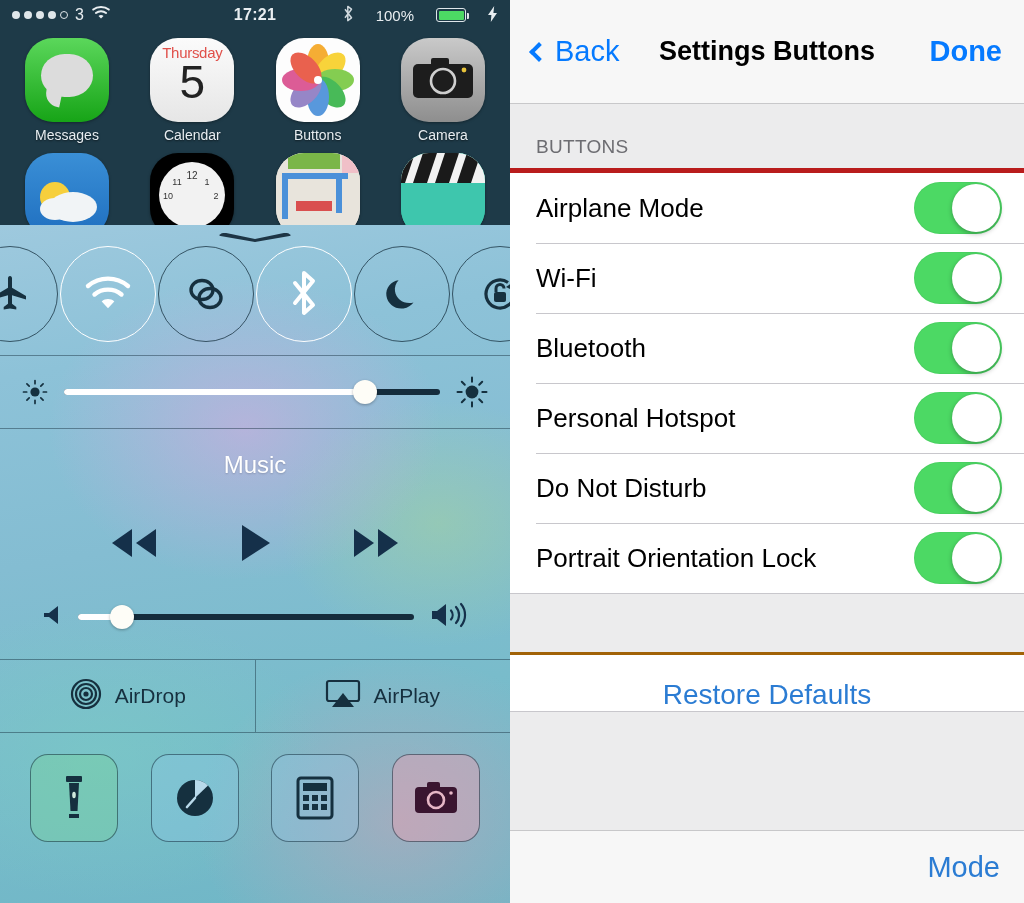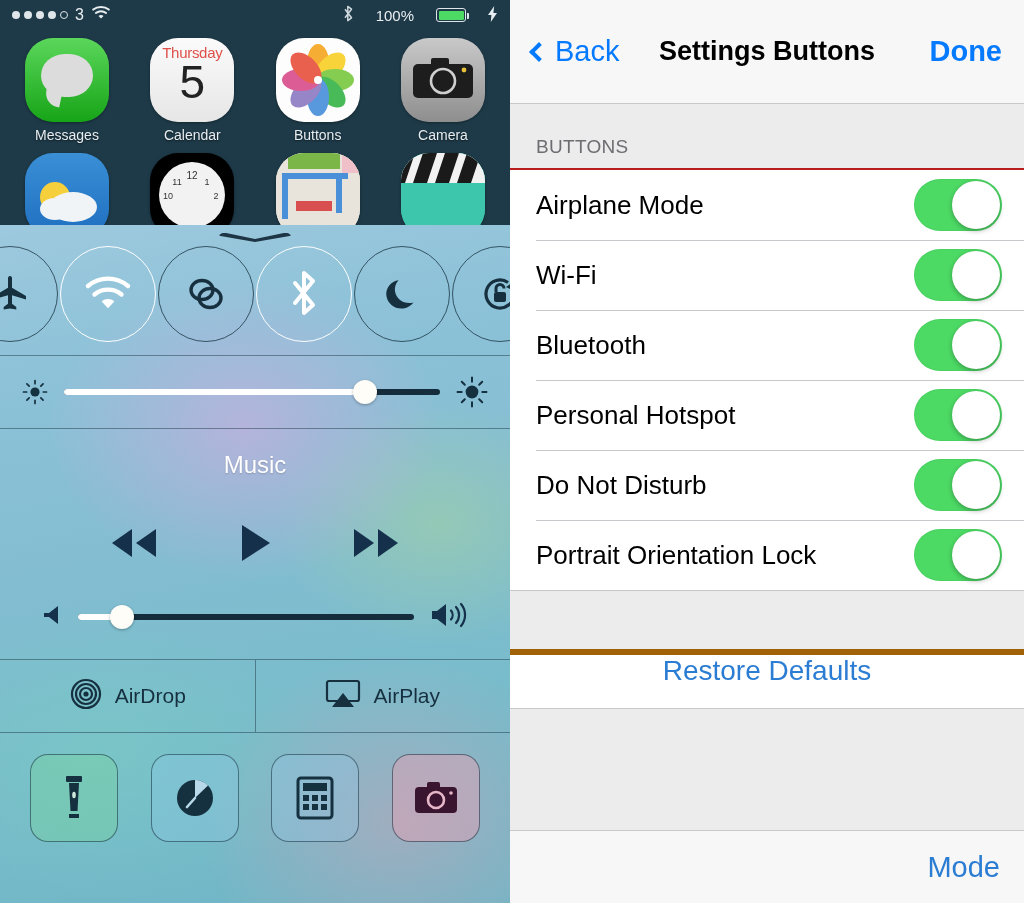--- a/index.html
+++ b/index.html
@@ -150,36 +150,36 @@
          border-left:4px solid #057aff; border-bottom:4px solid #057aff;
          transform:rotate(45deg); margin-right:3px; }
   .nav-title{ position:absolute; left:0; right:0; text-align:center;
               font-size:27px; font-weight:bold; color:#000; pointer-events:none; }
   .nav-done{ margin-left:auto; color:#057aff; font-size:29px; font-weight:bold;
              position:relative; z-index:2; }
 
   .sec-header{ height:64px; display:flex; align-items:flex-end;
                padding:0 4px 10px 26px; color:#6d6d72; font-size:19px;
                letter-spacing:.3px; background:#ececed; }
-  .list{ background:#fff; border-top:2px solid #b91c1c; border-bottom:1px solid #c8c7cc; }
+  .list{ background:#fff; border-top:5px solid #b91c1c; border-bottom:1px solid #c8c7cc; }
   .row{ height:70px; display:flex; align-items:center; padding:0 22px 0 26px;
         position:relative; background:#fff; }
   .row + .row::before{ content:""; position:absolute; left:26px; right:0; top:0;
         height:1px; background:#c8c7cc; }
   .row-label{ font-size:26px; color:#000; }
   .switch{ margin-left:auto; width:88px; height:52px; border-radius:26px;
            background:#4cd964; position:relative;
            box-shadow:inset 0 0 0 1px rgba(0,0,0,.04); }
   .switch i{ position:absolute; right:2px; top:2px; width:48px;height:48px;
            border-radius:50%; background:#fff;
            box-shadow:0 2px 5px rgba(0,0,0,.28), 0 0 1px rgba(0,0,0,.12); }
   .gap{ height:58px; background:#ececed; }
   .gap.tall{ height:114px; }
-  .action-row{ height:60px; background:#fff; display:flex; align-items:flex-start;
-               justify-content:center; border-top:6px solid #a16207;
+  .action-row{ height:60px; background:#fff; display:flex; align-items:flex-end;
+               justify-content:center; border-top:3px solid #a16207;
                border-bottom:1px solid #c8c7cc; }
   .action-row span{ color:#2b7cd3; font-size:28px; }
   .toolbar{ margin-top:auto; height:73px; background:#f7f7f7;
             border-top:1px solid #c8c8ca; display:flex; align-items:center;
             justify-content:flex-end; padding:0 24px; }
   .toolbar span{ color:#2b7cd3; font-size:29px; }
 </style>
 </head>
 <body>
 
@@ -201,20 +201,21 @@
         <span>
           <svg width="20" height="15" viewBox="0 0 20 15">
               <g fill="none" stroke="#e9eef1" stroke-width="2" stroke-linecap="round">
             <path d="M2.2 4.6C4.4 2.8 7 1.9 10 1.9s5.6.9 7.8 2.7"></path>
             <path d="M4.9 8.0C6.4 6.8 8.1 6.2 10 6.2s3.6.6 5.1 1.8"></path>
               </g>
             <path d="M10 13.6l-2.5-2.7c.7-.6 1.6-.9 2.5-.9s1.8.3 2.5.9z" fill="#e9eef1"></path>
             </svg>
         </span>
       </div>
+      <div class="sb-center">17:21</div>
       <div class="sb-right">
         <span>
           <svg width="11" height="17" viewBox="0 0 11 17">
               <path d="M2 4.2l6.5 8.6-3.7 2.8V1.4l3.7 2.8L2 12.8" fill="none" stroke="#cfd8dd" stroke-width="1.5" stroke-linejoin="round"></path>
             </svg>
         </span>
         <span>100%</span>
         <span class="battery">
             <i style="width:100%"></i>
           </span>

